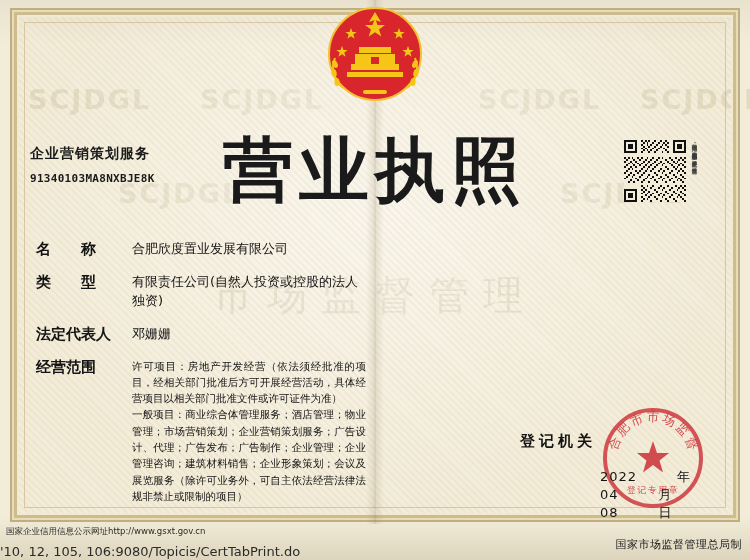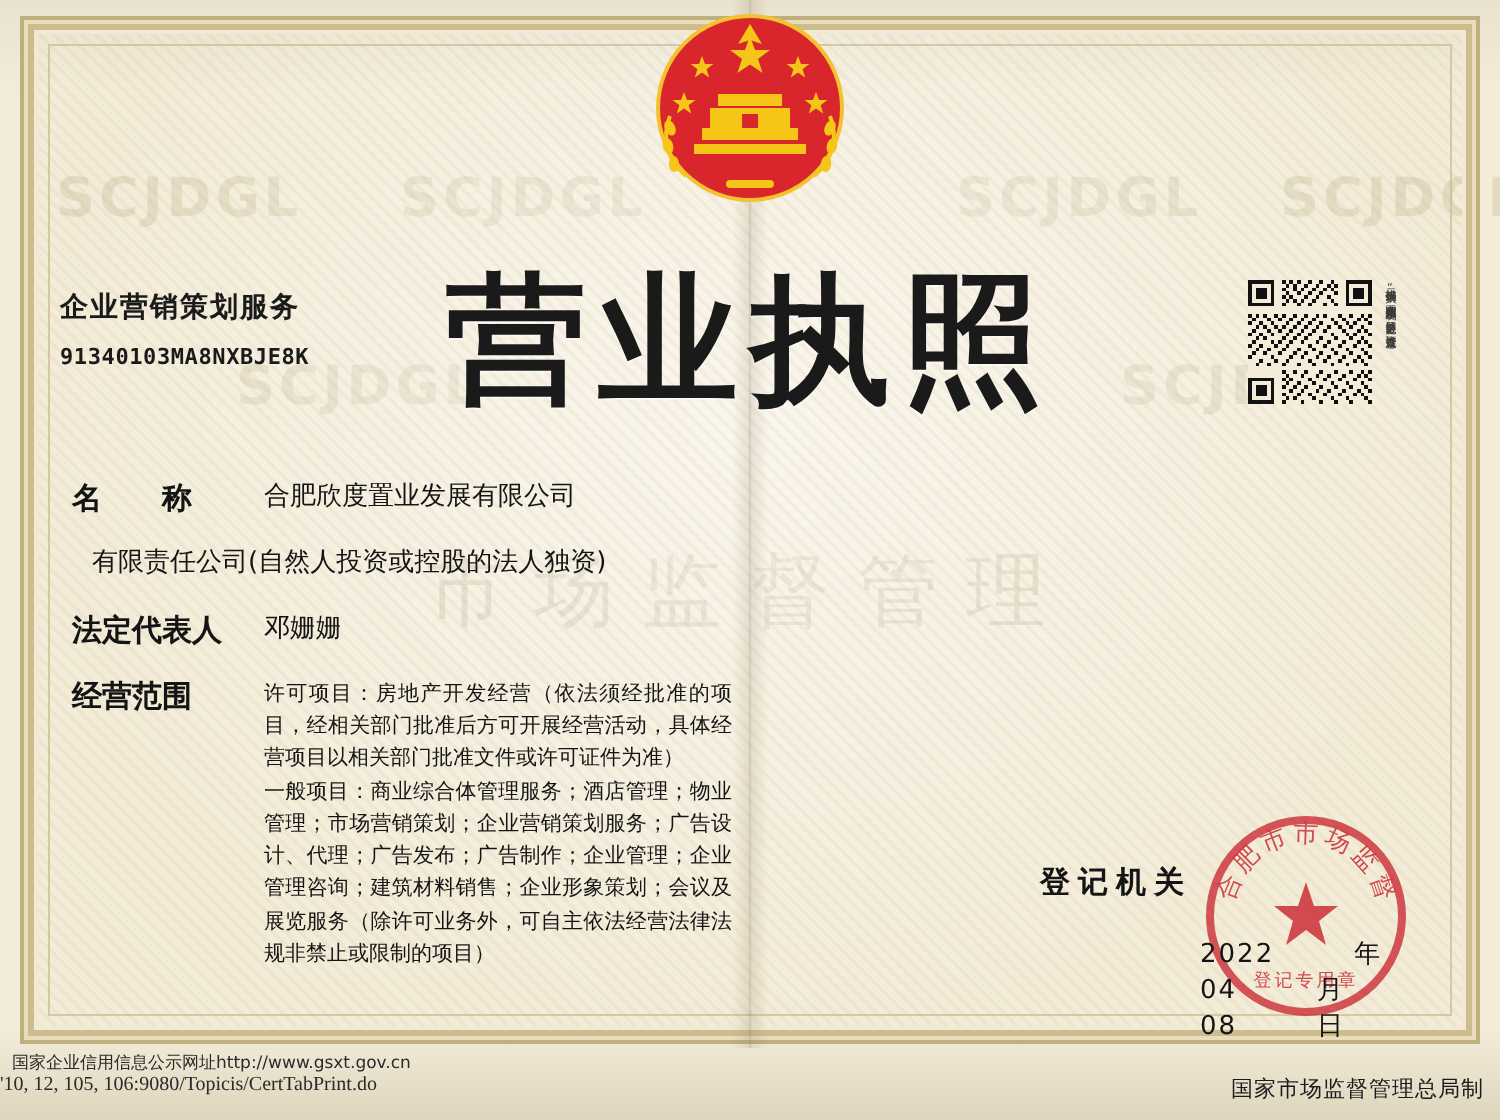--- a/index.html
+++ b/index.html
@@ -221,24 +221,23 @@
   .footer-left {
     position: absolute;
     left: 6px;
     bottom: 22px;
     font-size: 8.5px;
     color: #2a2a2a;
   }
   .footer-url {
     position: absolute;
     left: 0px;
-    bottom: 12px;
-    font-size: 10px;
+    bottom: 1px;
+    font-size: 13px;
     color: #2a2a2a;
-    font-family: Liberation Serif, serif;
   }
   .footer-right {
     position: absolute;
     right: 8px;
     bottom: 8px;
     font-size: 11px;
     color: #1a1a1a;
     letter-spacing: .5px;
   }
 </style>
@@ -557,20 +556,21 @@
     <div class="qr-note">扫描二维码录入“国家企业信用信息公示系统”了解更多登记、许可监管信息。</div>
   </div>
 
   <div class="fields">
     <div class="col-left">
       <div class="row">
         <div class="lbl">名　　称</div>
         <div class="val">合肥欣度置业发展有限公司</div>
       </div>
       <div class="row">
+        <div class="lbl">类　　型</div>
         <div class="val">有限责任公司(自然人投资或控股的法人独资)</div>
       </div>
       <div class="row">
         <div class="lbl">法定代表人</div>
         <div class="val">邓姗姗</div>
       </div>
       <div class="row scope">
         <div class="lbl">经营范围</div>
         <div class="val small" style="white-space: pre-wrap;">许可项目：房地产开发经营（依法须经批准的项目，经相关部门批准后方可开展经营活动，具体经营项目以相关部门批准文件或许可证件为准）
 一般项目：商业综合体管理服务；酒店管理；物业管理；市场营销策划；企业营销策划服务；广告设计、代理；广告发布；广告制作；企业管理；企业管理咨询；建筑材料销售；企业形象策划；会议及展览服务（除许可业务外，可自主依法经营法律法规非禁止或限制的项目）</div>

